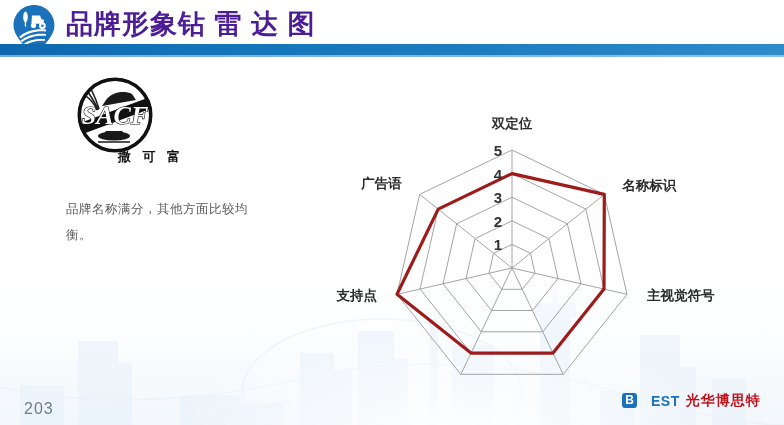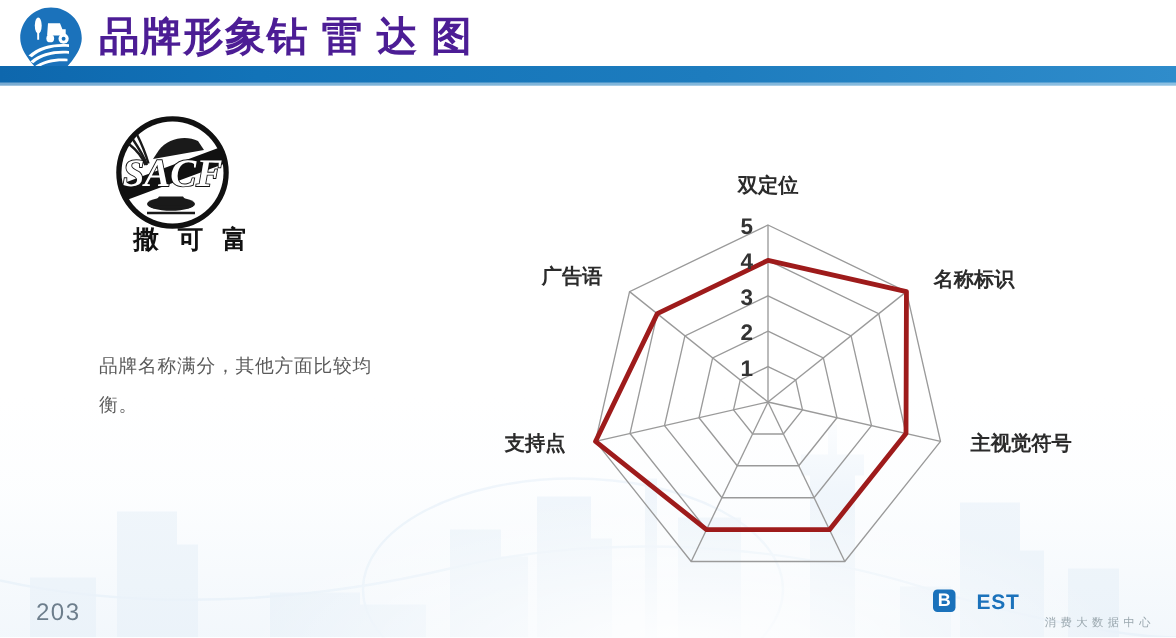--- a/index.html
+++ b/index.html
@@ -22,24 +22,24 @@
   .headbar{position:absolute;left:0;top:44px;width:784px;height:13px;
     background:linear-gradient(to right,#0e67ad 0%,#1273b8 22%,#1d7cbe 60%,#2f8ccb 100%);}
   .headbar:after{content:"";position:absolute;left:0;right:0;bottom:0;height:2px;background:rgba(255,255,255,.45);}
 
   .logo-pin{position:absolute;left:12px;top:4px;width:44px;height:52px;}
   .title{position:absolute;left:66px;top:6px;font-size:27px;font-weight:bold;color:#4c1d95;
     letter-spacing:1px;line-height:36px;white-space:nowrap;}
 
   
   .sacf-logo{position:absolute;left:76px;top:76px;width:78px;height:78px;}
-  .sacf-name{position:absolute;left:74px;top:148px;width:110px;text-align:center;
-    font-size:17px;font-weight:bold;color:#111;letter-spacing:4px;}
+  .sacf-name{position:absolute;left:74px;top:148px;width:110px;text-align:right;
+    font-size:13px;font-weight:bold;color:#111;letter-spacing:4px;}
   .desc{position:absolute;left:66px;top:196px;width:205px;font-size:12.5px;color:#5a5a5a;
-    line-height:26px;letter-spacing:.5px;margin-top:35px;}
+    line-height:26px;letter-spacing:.5px;}
 
   
   .radar{position:absolute;left:330px;top:78px;width:440px;height:300px;}
   .axislabel{font-size:13.5px;font-weight:bold;fill:#2b2b2b;font-family:"Liberation Sans","DejaVu Sans",sans-serif;}
   .ticklabel{font-size:15px;font-weight:bold;fill:#333;font-family:"Liberation Sans","DejaVu Sans",sans-serif;}
 
   
   .pageno{position:absolute;left:24px;top:400px;font-size:16px;color:#6d7e8c;letter-spacing:1px;}
   .brand{position:absolute;right:12px;top:392px;width:150px;height:30px;}
   .brand-row1{display:flex;align-items:center;gap:3px;height:17px;}
@@ -165,17 +165,17 @@
         <text x="47.0" y="222.3" text-anchor="end" class="axislabel">支持点</text>
         <text x="71.7" y="110.4" text-anchor="end" class="axislabel">广告语</text>
       </g>
   </svg>
 
   <div class="pageno">203</div>
   <div class="brand">
     <div class="brand-row1">
       <span class="bbox">B</span>
       <span class="est">EST</span>
+      <span class="ghbst">光华博思特</span>
     </div>
-    <div class="brand-row2">消费大数据中心</div>
   </div>
 
 </div>
 
 </body></html>

